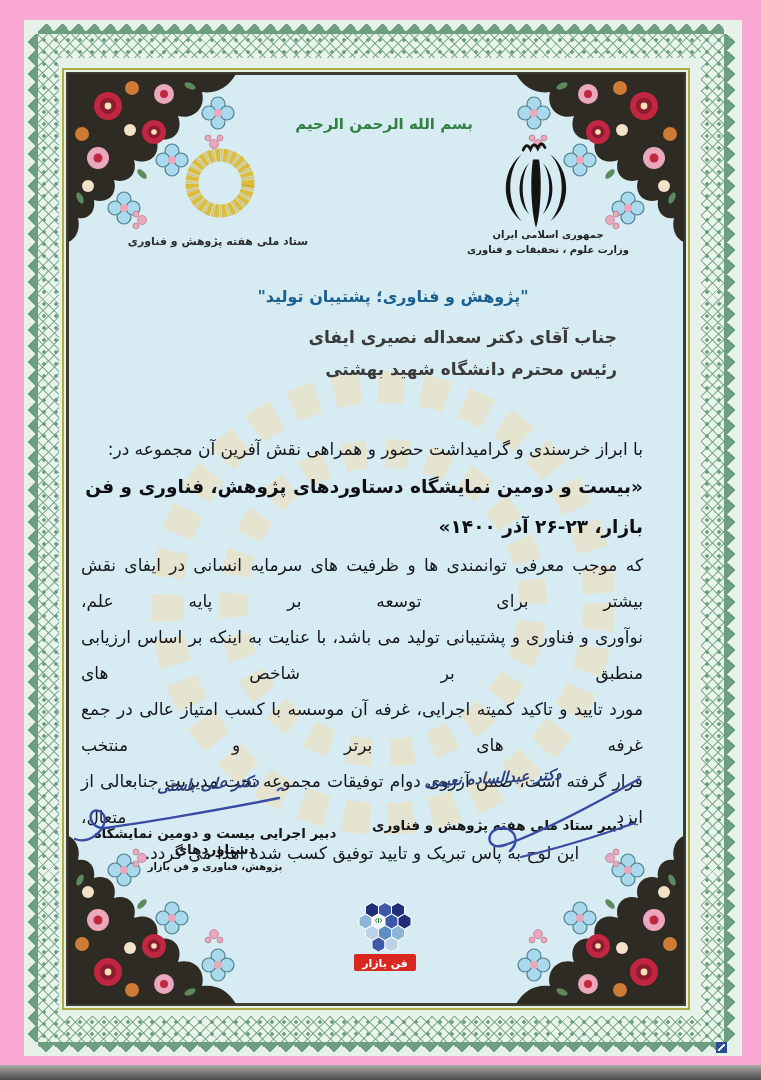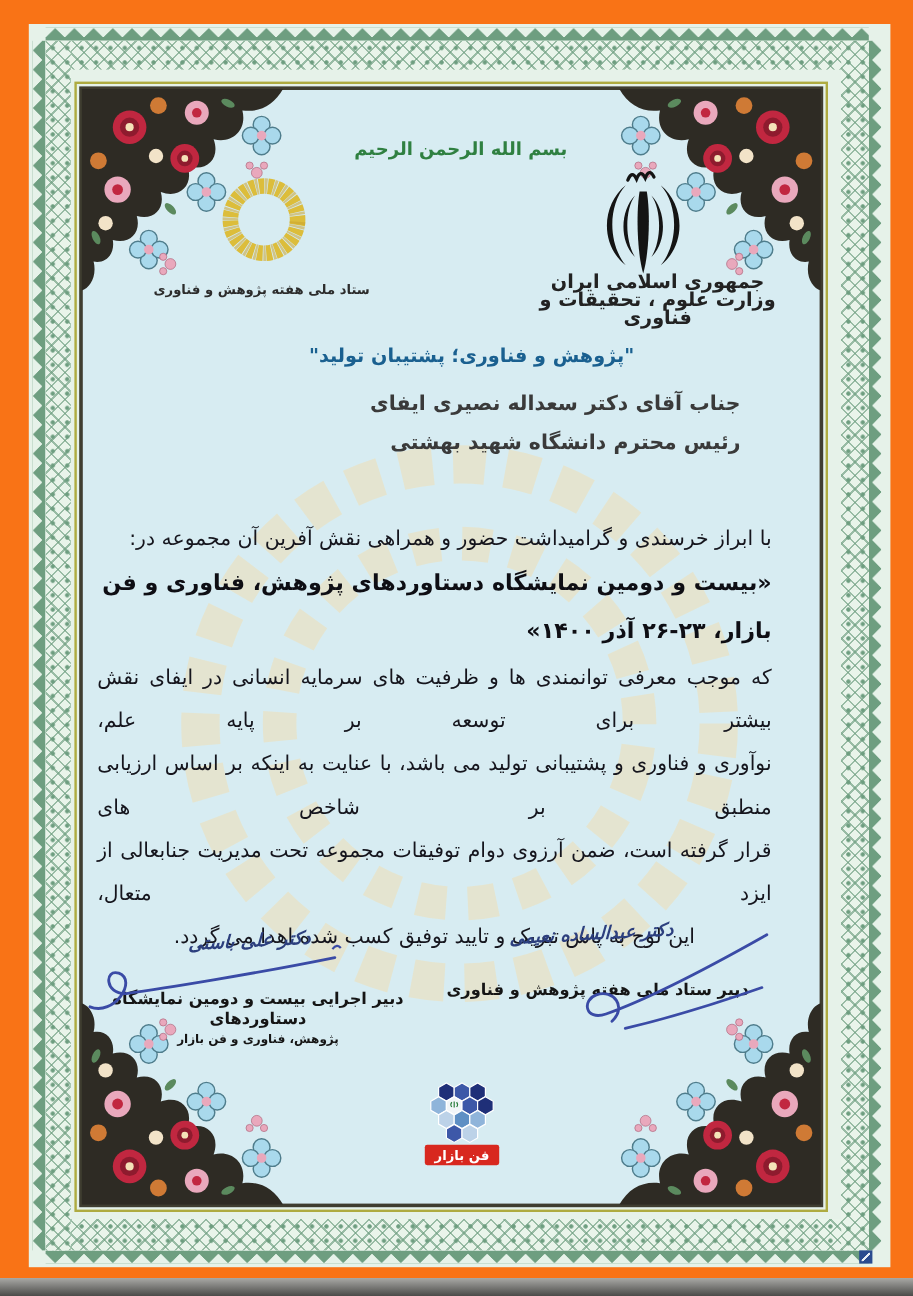--- a/index.html
+++ b/index.html
@@ -1,16 +1,16 @@
 <!DOCTYPE html>
 <html lang="fa" dir="rtl"><head>
 <meta charset="utf-8">
 <style>
   html,body{margin:0;padding:0;background:#e9eae7;}
-  .page{position:relative;width:761px;height:1080px;background:#f97316;overflow:hidden;
+  .page{position:relative;width:761px;height:1080px;background:#f9a8d4;overflow:hidden;
         font-family:"DejaVu Sans",sans-serif;direction:rtl;}
   .scan-strip{position:absolute;left:0;bottom:0;width:100%;height:15px;
         background:linear-gradient(#a9a9a6,#4b4b49);}
   .cert{position:absolute;left:24px;top:20px;width:718px;height:1036px;background:#e6f2e9;}
 
   
   .band{position:absolute;background-color:#e9f4ea;
     background-image:
       repeating-linear-gradient(45deg, rgba(110,158,128,.65) 0 1.4px, transparent 1.4px 8px),
       repeating-linear-gradient(-45deg, rgba(110,158,128,.65) 0 1.4px, transparent 1.4px 8px),
@@ -42,21 +42,21 @@
   .corner.bl{left:-1px;bottom:-1px;transform:scaleY(-1)}
   .corner.br{right:-1px;bottom:-1px;transform:scale(-1,-1)}
 
   .abs{position:absolute;z-index:2;}
   .ctr{text-align:center;}
   .watermark{position:absolute;left:79px;top:293px;z-index:0;opacity:.5;}
 
   .bismillah{left:215px;top:40px;width:200px;font-size:15px;font-weight:bold;color:#2f8041;
              letter-spacing:-1px;}
   .logo-caption{left:49px;top:160px;width:200px;font-size:11px;font-weight:bold;color:#2c2c2c;}
-  .emblem-caption{left:379px;top:152px;width:200px;font-size:16px;font-weight:bold;
+  .emblem-caption{left:379px;top:152px;width:200px;font-size:10px;font-weight:bold;
                   color:#222;line-height:15px;}
   .slogan{left:124px;top:212px;width:400px;font-size:16px;font-weight:bold;color:#1a6090;}
   .recipient1{right:66px;top:252px;font-size:17px;font-weight:bold;color:#3a3a3a;}
   .recipient2{right:66px;top:284px;font-size:17px;font-weight:bold;color:#3a3a3a;}
 
   .body-block{left:12px;right:40px;top:356px;font-size:17px;color:#15151d;line-height:36px;}
   .bl-right{text-align:right;}
   .bl-just{text-align:justify;text-align-last:justify;}
   .bl-center{text-align:center;}
   .bl-event{text-align:right;font-weight:bold;font-size:18.5px;line-height:40px;color:#0e0e14;}
@@ -199,20 +199,21 @@
           <div class="abs ctr slogan">"پژوهش و فناوری؛ پشتیبان تولید"</div>
 
           <div class="abs recipient1">جناب آقای دکتر سعداله نصیری ایفای</div>
           <div class="abs recipient2">رئیس محترم دانشگاه شهید بهشتی</div>
 
           <div class="abs body-block">
             <div class="bl-right">با ابراز خرسندی و گرامیداشت حضور و همراهی نقش آفرین آن مجموعه در:</div>
             <div class="bl-event">«بیست و دومین نمایشگاه دستاوردهای پژوهش، فناوری و فن بازار، ۲۳-۲۶ آذر ۱۴۰۰»</div>
             <div class="bl-just">که موجب معرفی توانمندی ها و ظرفیت های سرمایه انسانی در ایفای نقش بیشتر برای توسعه بر پایه علم،</div>
             <div class="bl-just">نوآوری و فناوری و پشتیبانی تولید می باشد، با عنایت به اینکه بر اساس ارزیابی منطبق بر شاخص های</div>
+            <div class="bl-just">مورد تایید و تاکید کمیته اجرایی، غرفه آن موسسه با کسب امتیاز عالی در جمع غرفه های برتر و منتخب</div>
             <div class="bl-just">قرار گرفته است، ضمن آرزوی دوام توفیقات مجموعه تحت مدیریت جنابعالی از ایزد متعال،</div>
             <div class="bl-center">این لوح به پاس تبریک و تایید توفیق کسب شده اهدا می گردد.</div>
           </div>
 
           <svg class="sig-stroke" style="left:-4px;top:706px" width="230" height="80" viewBox="0 0 230 80">
             <path d="M10 58 C30 66 50 36 34 30 C22 26 22 48 40 47 C70 43 150 30 214 17" fill="none" stroke="#3a4ba6" stroke-width="2.4" stroke-linecap="round"></path>
             <path d="M212 10 q4 -5 7 -1" fill="none" stroke="#3a4ba6" stroke-width="1.8"></path>
           </svg>
           <div class="abs ctr hand sig-left-name">دکتر علی باستی</div>
           <div class="abs ctr sig-left-title1">دبیر اجرایی بیست و دومین نمایشگاه دستاوردهای</div>

